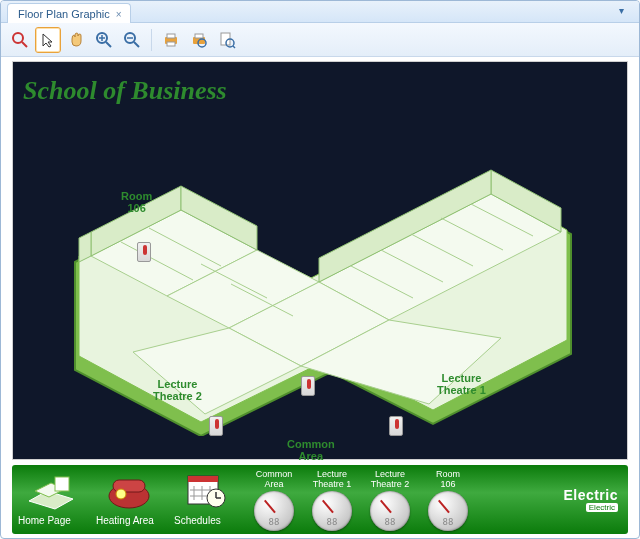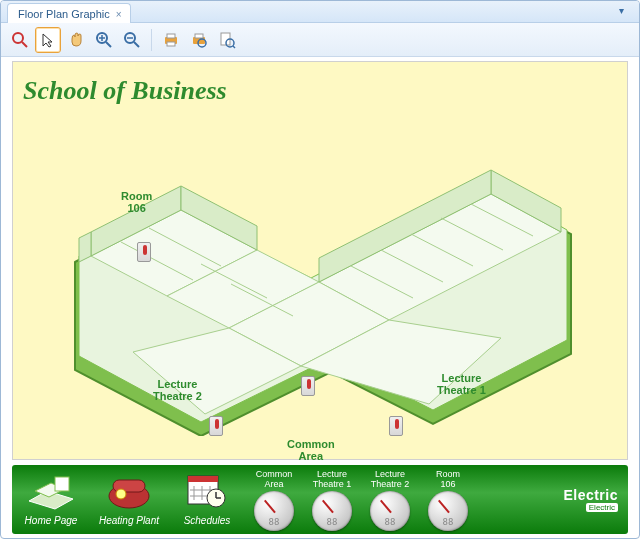--- a/index.html
+++ b/index.html
@@ -71,21 +71,21 @@
     border-color: #e8a23c;
     box-shadow: inset 0 0 0 1px #ffe0a8;
   }
   .tsep { width: 1px; height: 22px; background: #c8d8eb; margin: 0 4px; }
   
   .viewport {
     position: relative;
     width: 616px;
     height: 399px;
     margin: 4px auto 4px;
-    background: #fef9c3;
+    background: #0f172a;
     border: 1px solid #d0d0d0;
   }
   .page-title {
     position: absolute;
     top: 14px; left: 10px;
     color: #2e8b2e;
     font-size: 26px;
     font-style: italic;
     font-weight: 600;
     font-family: Georgia, "Times New Roman", serif;
@@ -128,23 +128,22 @@
     display: flex;
     align-items: stretch;
   }
   .nav-icons {
     display: flex;
     padding: 4px 6px 2px;
     gap: 12px;
   }
   .nav-item {
     width: 66px;
-    text-align: center;
+    text-align: left;
     cursor: pointer;
-    font-style: italic;
   }
   .nav-icon {
     width: 56px; height: 44px;
     margin: 0 auto 2px;
     display:flex;align-items:center;justify-content:center;
   }
   .nav-label {
     color: #fff;
     font-size: 10px;
     line-height: 11px;
@@ -346,21 +345,21 @@
       <div class="nav-label">Home Page</div>
     </div>
     <div class="nav-item">
       <div class="nav-icon">
         <svg width="56" height="42">
             <ellipse cx="28" cy="26" rx="20" ry="12" fill="#b33" stroke="#701818"></ellipse>
             <rect x="12" y="10" width="32" height="12" rx="6" fill="#c44" stroke="#701818"></rect>
             <circle cx="20" cy="24" r="5" fill="#ff8" stroke="#c80"></circle>
           </svg>
       </div>
-      <div class="nav-label">Heating Plant</div>
+      <div class="nav-label">Heating Area</div>
     </div>
     <div class="nav-item">
       <div class="nav-icon">
         <svg width="46" height="42">
             <rect x="4" y="6" width="30" height="28" fill="#fff" stroke="#333"></rect>
             <rect x="4" y="6" width="30" height="6" fill="#c33"></rect>
             <g stroke="#999">
               <line x1="10" y1="16" x2="10" y2="30"></line>
               <line x1="18" y1="16" x2="18" y2="30"></line>
               <line x1="26" y1="16" x2="26" y2="30"></line>

